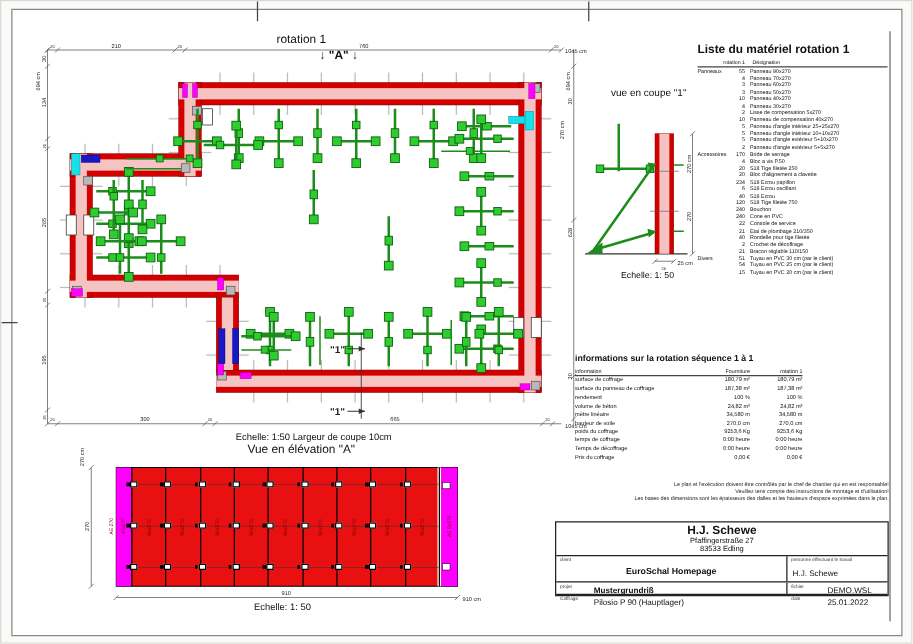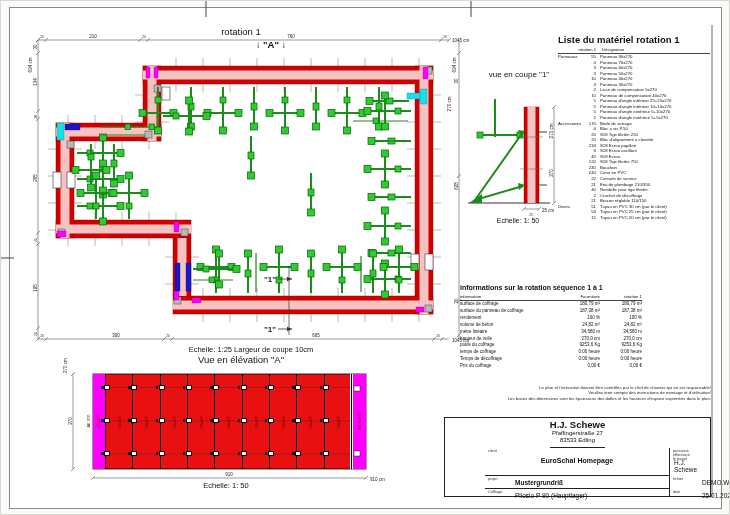--- a/index.html
+++ b/index.html
@@ -32,21 +32,21 @@
   .m-sec{position:absolute;left:0;margin-left:0;}
   
   .info{position:absolute;left:459px;top:283px;width:182px;color:#111;}
   .info-title{font-size:7px;font-weight:bold;white-space:nowrap;}
   .info-head{display:flex;font-size:4.3px;border-bottom:1px solid #444;margin-top:3px;padding-bottom:1px;}
   .i-row{display:flex;font-size:4.5px;line-height:6.9px;white-space:nowrap;}
   .i-n{flex:1;}.i-f{width:44px;text-align:right;}.i-r{width:42px;text-align:right;}
   
   .disc{position:absolute;left:400px;top:384px;width:310px;text-align:right;font-size:4.3px;line-height:5.4px;color:#222;white-space:nowrap;}
   
-  .tb{position:absolute;left:443px;top:416px;width:267px;height:80px;border:1px solid #222;box-sizing:border-box;display:flex;flex-direction:column;color:#111;background:#fff;align-items:center;}
+  .tb{position:absolute;left:443px;top:416px;width:267px;height:60px;border:1px solid #222;box-sizing:border-box;display:flex;flex-direction:column;color:#111;background:#fff;}
   .tb-r1{height:29px;border-bottom:1px solid #222;text-align:center;}
   .tb-company{font-size:9.5px;font-weight:bold;line-height:11px;margin-top:1px;}
   .tb-addr{font-size:6px;line-height:7px;}
   .tb-r2{height:27px;border-bottom:1px solid #222;display:flex;}
   .tb-r3{height:12px;border-bottom:1px solid #222;display:flex;}
   .tb-r4{flex:1;display:flex;}
   .tb-cl{width:185px;border-right:1px solid #222;box-sizing:border-box;position:relative;}
   .tb-cr{flex:1;position:relative;}
   .tb-lab{position:absolute;left:3px;top:1px;font-size:3.8px;color:#333;}
   .tb-val-c{display:block;text-align:center;margin-top:9px;font-size:7px;font-weight:bold;}
@@ -405,21 +405,21 @@
       <div class="ep">
       <i class="m m1"></i>
       <i class="m m2"></i>
       <i class="m m3"></i>
       <span class="ep-lbl">90x270</span>
     </div>
     </div>
 
   <div class="t plan-title">rotation 1</div>
   <div class="t marker-a">↓ "A" ↓</div>
-  <div class="t plan-caption">Echelle: 1:25   Largeur de coupe 10cm</div>
+  <div class="t plan-caption">Echelle: 1:50   Largeur de coupe 10cm</div>
   <div class="t coupe-title">vue en coupe "1"</div>
   <div class="t coupe-caption">Echelle: 1: 50</div>
   <div class="t elev-title">Vue en élévation "A"</div>
   <div class="t elev-caption">Echelle: 1: 50</div>
 
   <div class="mat">
     <div class="mat-title">Liste du matériel  rotation 1</div>
     <div class="mat-head">
       <span class="mh1">rotation 1</span>
       <span class="mh2">Désignation</span>

